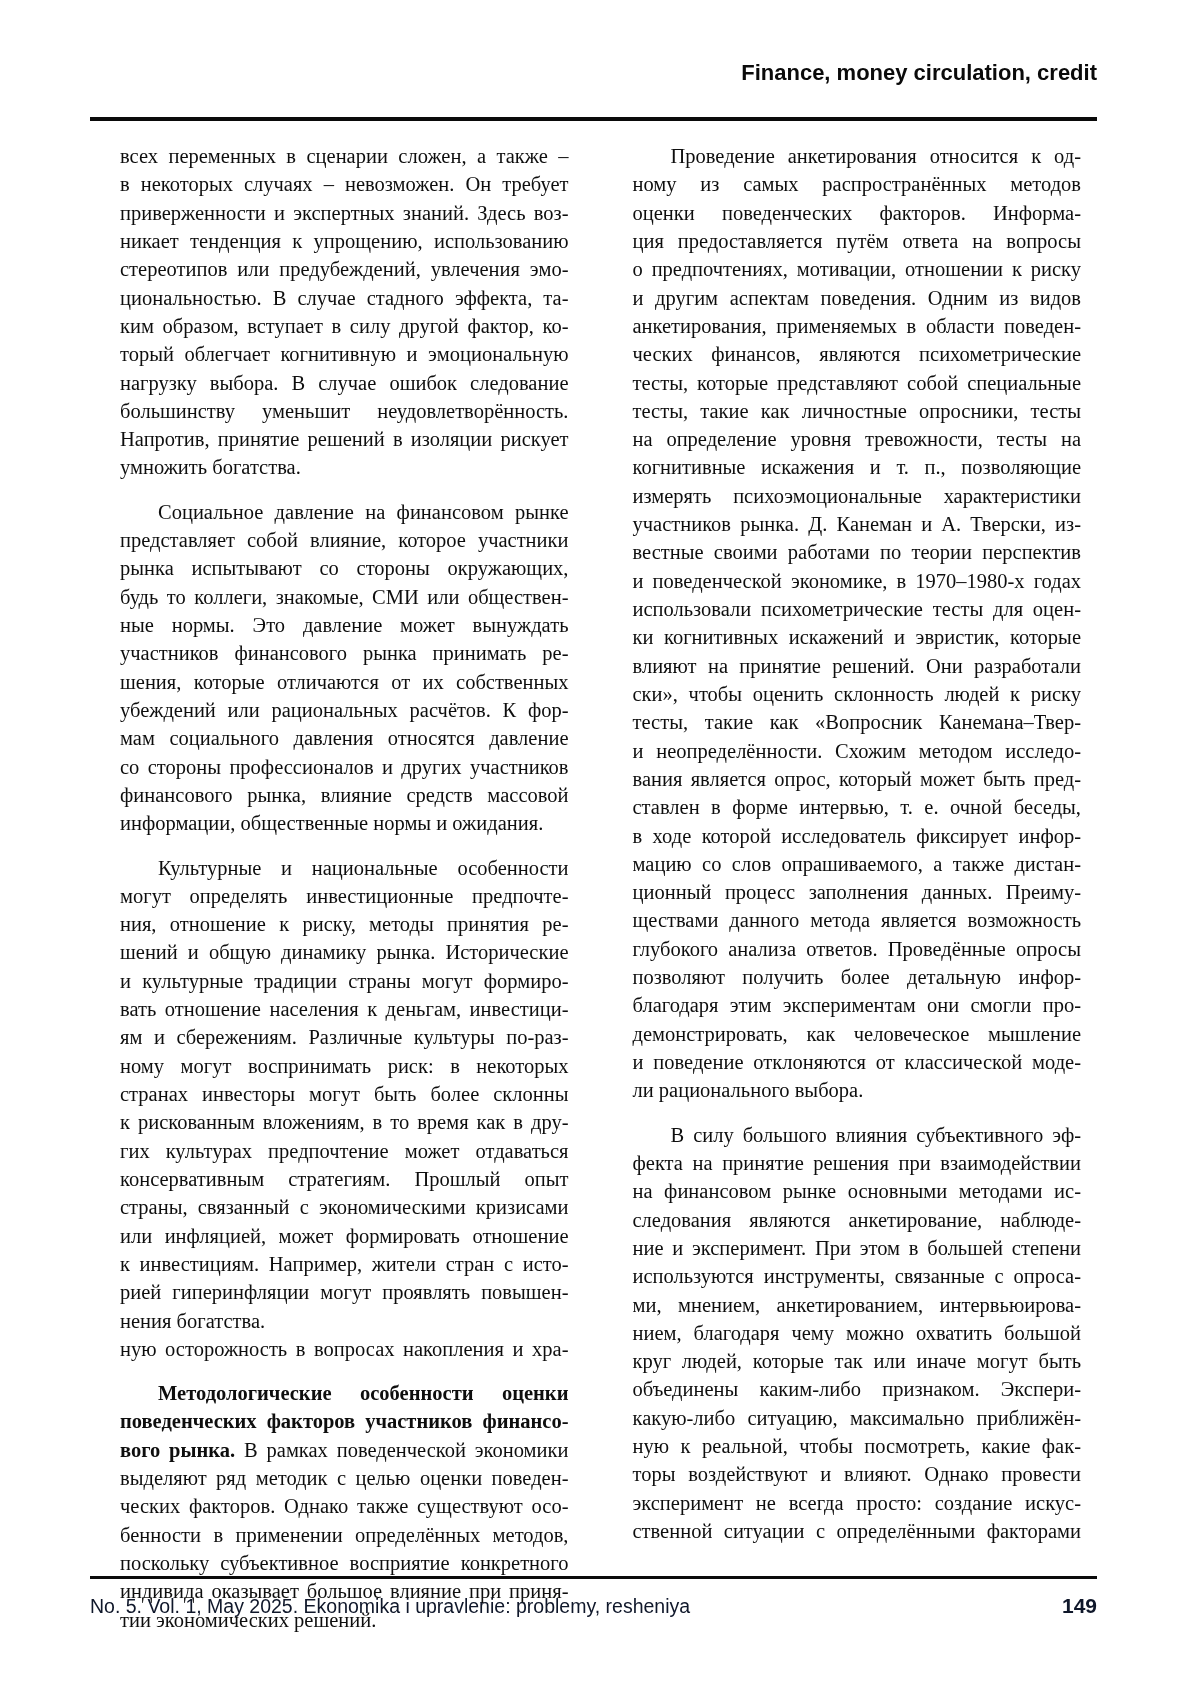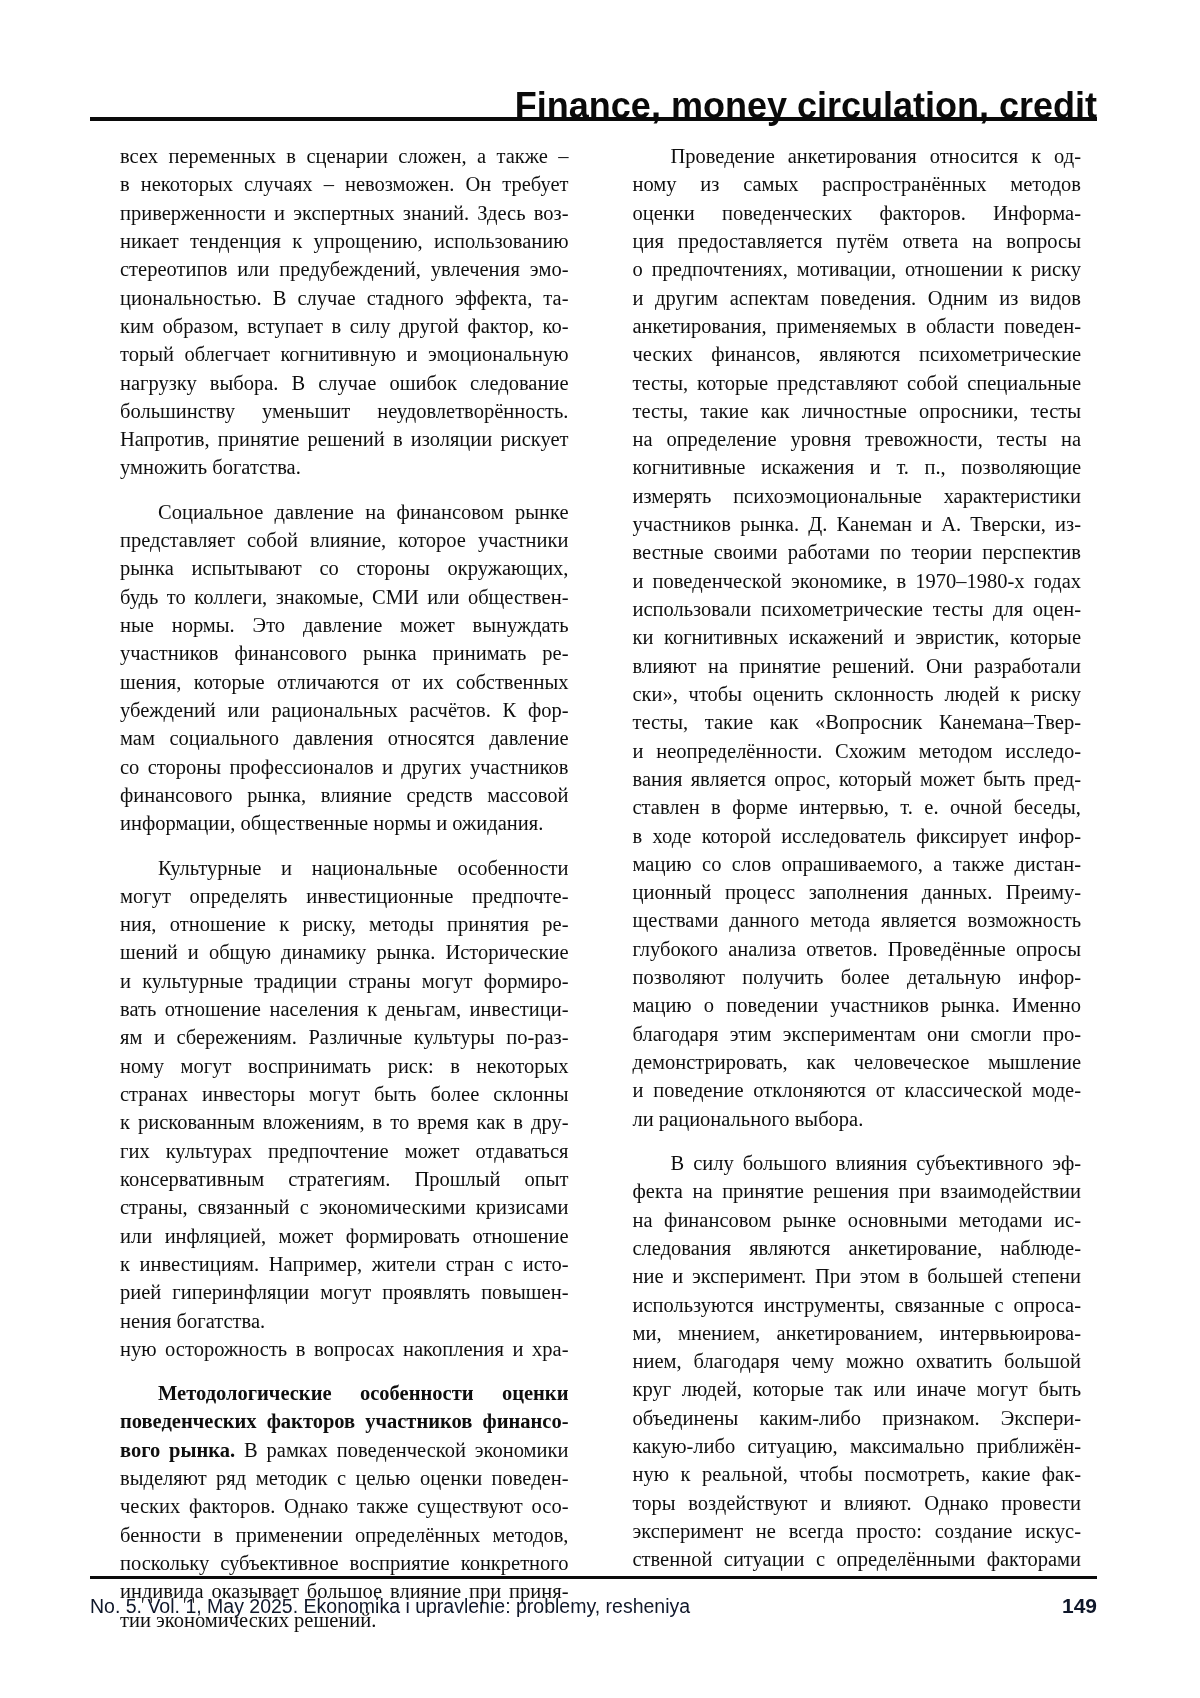--- a/index.html
+++ b/index.html
@@ -2,23 +2,23 @@
 <html><head>
 <meta charset="utf-8">
 <style>
   html,body{margin:0;padding:0;}
   body{
     width:1200px;height:1698px;position:relative;
     background:#ffffff;color:#0e0e0e;
     font-family:"Liberation Serif", serif;
   }
   .running-head{
-    position:absolute;top:84px;right:103px;
+    position:absolute;top:60px;right:103px;
     font-family:"Liberation Sans", sans-serif;
-    font-weight:bold;font-size:36px;line-height:1.2;color:#0a0a0a;
+    font-weight:bold;font-size:22px;line-height:1.2;color:#0a0a0a;
   }
   .rule-top{position:absolute;left:90px;top:117px;width:1007px;height:4px;background:#0a0a0a;}
   .rule-bottom{position:absolute;left:90px;top:1576px;width:1007px;height:3px;background:#0a0a0a;}
   .content{
     position:absolute;left:104px;top:126px;width:993px;
     display:flex;gap:32px;
   }
   .column{flex:1 1 0;min-width:0;}
   .para{margin:16px;}
   .line{
@@ -132,21 +132,20 @@
           <div class="line">тесты, такие как «Вопросник Канемана–Твер-</div>
           <div class="line">и неопределённости. Схожим методом исследо-</div>
           <div class="line">вания является опрос, который может быть пред-</div>
           <div class="line">ставлен в форме интервью, т. е. очной беседы,</div>
           <div class="line">в ходе которой исследователь фиксирует инфор-</div>
           <div class="line">мацию со слов опрашиваемого, а также дистан-</div>
           <div class="line">ционный процесс заполнения данных. Преиму-</div>
           <div class="line">ществами данного метода является возможность</div>
           <div class="line">глубокого анализа ответов. Проведённые опросы</div>
           <div class="line">позволяют получить более детальную инфор-</div>
-          <div class="line">мацию о поведении участников рынка. Именно</div>
           <div class="line">благодаря этим экспериментам они смогли про-</div>
           <div class="line">демонстрировать, как человеческое мышление</div>
           <div class="line">и поведение отклоняются от классической моде-</div>
           <div class="line last">ли рационального выбора.</div>
         </div>
         <div class="para">
           <div class="line first">В силу большого влияния субъективного эф-</div>
           <div class="line">фекта на принятие решения при взаимодействии</div>
           <div class="line">на финансовом рынке основными методами ис-</div>
           <div class="line">следования являются анкетирование, наблюде-</div>

